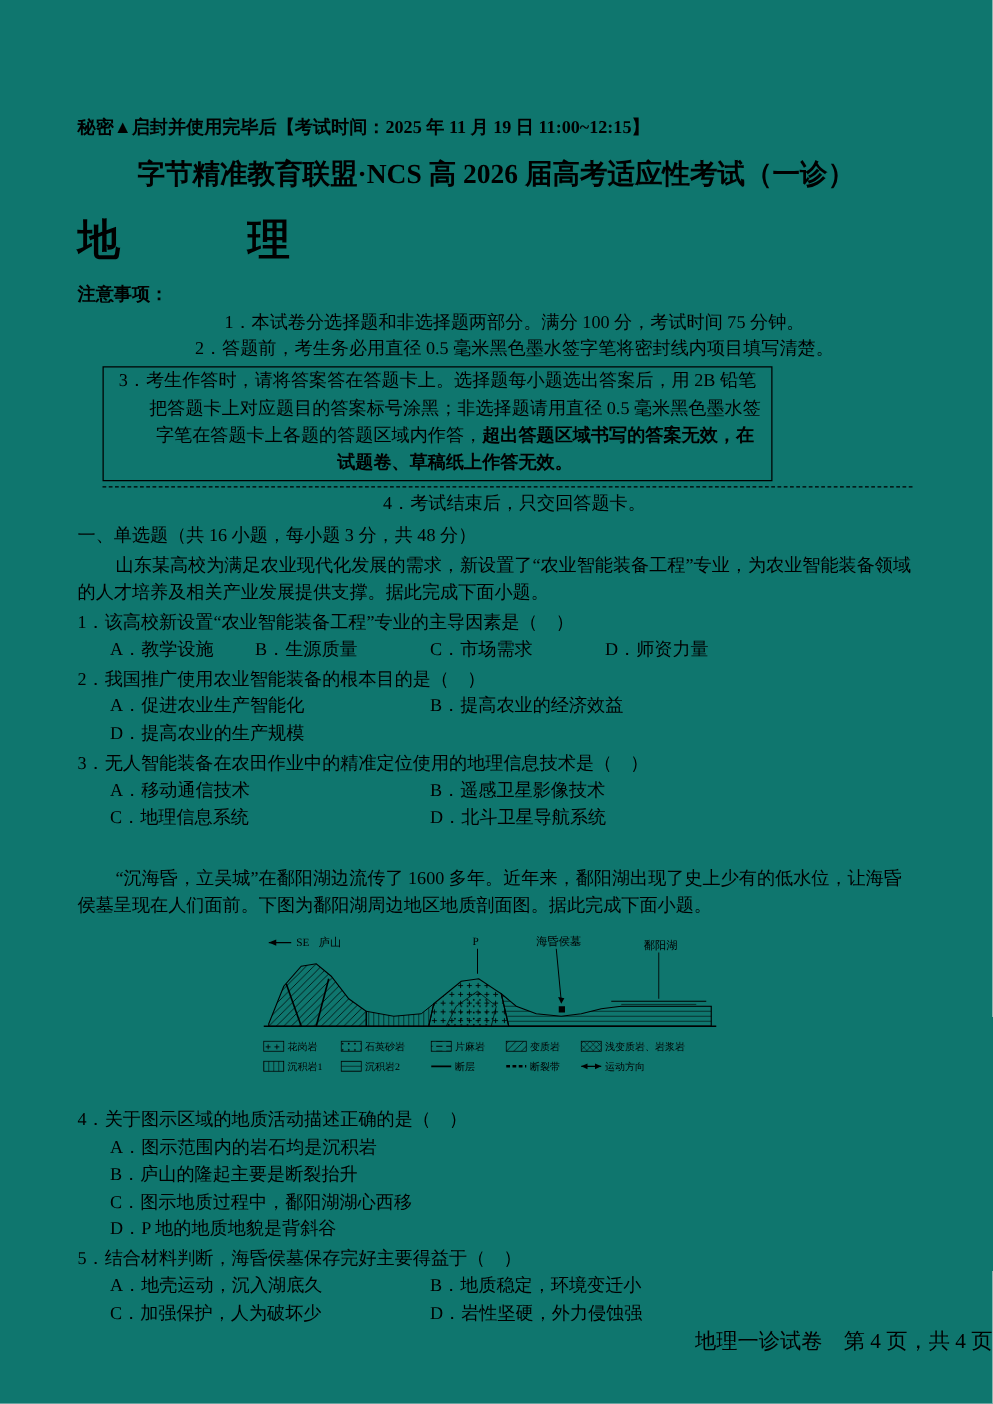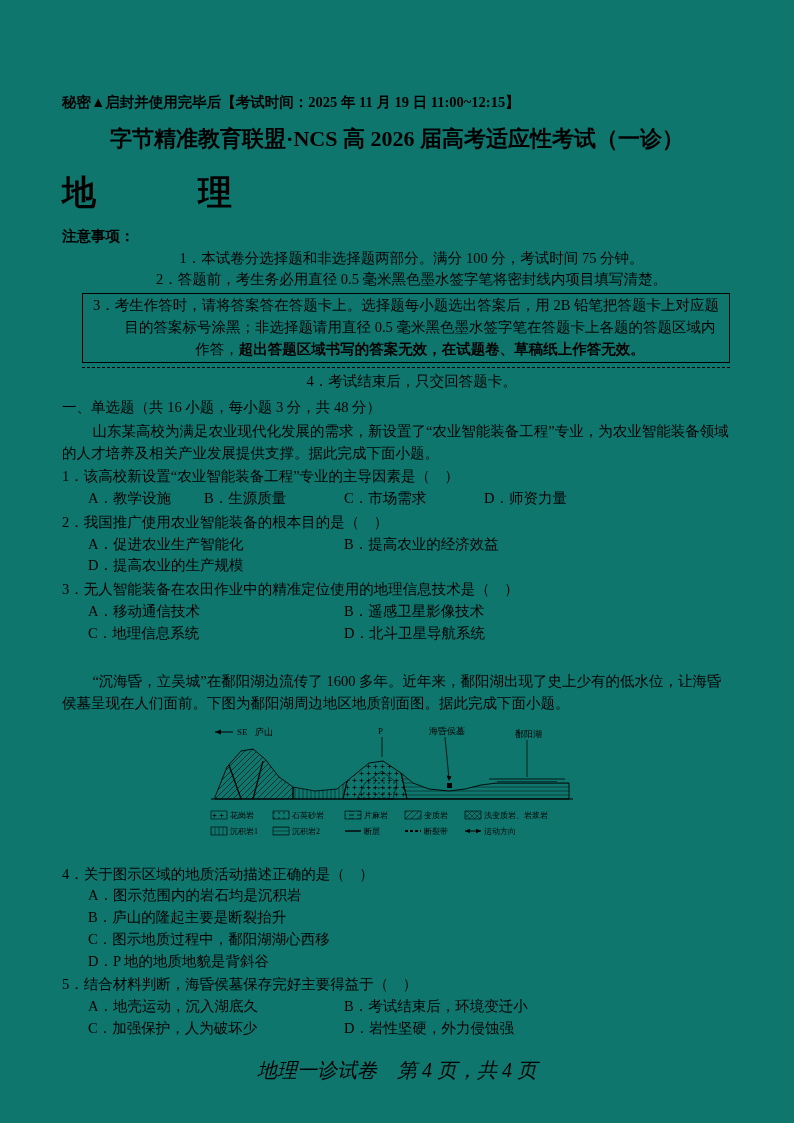--- a/index.html
+++ b/index.html
@@ -9,34 +9,34 @@
     position:relative; overflow:hidden;
     padding:92px 62px 40px 62px;
     font-family:"Liberation Serif","DejaVu Serif",serif;
     color:#000; font-size:14.5px; line-height:1.5;
   }
   .secret-line { font-weight:bold; font-size:14.5px; }
   .league-title { text-align:center; font-weight:bold; font-size:22px; margin-top:8px; }
   .subject-title { text-align:left; font-weight:bold; font-size:34px; margin:12px 0 8px 0; white-space:pre; }
   .notice-title { font-weight:bold; margin-top:4px; }
   .notice-item { padding-left:57px; text-indent:-28px;text-align:center; }
-  .n3-box { border:1.5px solid #000; margin:2px 0 0 20px; width:648px; padding:1px 8px 2px 0; }
+  .n3-box { border:1.5px solid #000; margin:2px 0 0 20px; width:536px; padding:1px 8px 2px 0; }
   .n3-box .notice-item { padding-left:36px; text-indent:-28px; }
   .bold { font-weight:bold; }
   .dashed-sep { margin:4px 0 3px 20px; width:648px; border-top:1.7px dashed #000; height:0; }
   .section-heading { margin-top:4px; }
   .passage { text-indent:2.1em; margin-top:2px; }
   .question { margin-top:2px; }
   .q-text { }
   .opts { padding-left:26px; }
   .grid4 { display:grid; grid-template-columns:116px 140px 140px auto; }
   .grid2 { display:grid; grid-template-columns:256px auto; }
   .col1 .opt { display:block; }
   .diagram-wrap { width:400px; margin:6px auto 2px auto; }
-  .footer { position:absolute; bottom:38px; left:0; width:100%; text-align:center; font-size:20px;font-style:italic; }
+  .footer { position:absolute; bottom:38px; left:0; width:100%; text-align:right; font-size:17px; }
   svg text { font-family:"Liberation Serif","DejaVu Serif",serif; fill:#000; }
 </style>
 </head>
 <body>
 
 <div class="page">
 
   <div class="secret-line">秘密▲启封并使用完毕后【考试时间：2025 年 11 月 19 日 11:00~12:15】</div>
 
   <div class="league-title">字节精准教育联盟·NCS 高 2026 届高考适应性考试（一诊）</div>
@@ -195,21 +195,21 @@
       <span class="opt">B．庐山的隆起主要是断裂抬升</span>
       <span class="opt">C．图示地质过程中，鄱阳湖湖心西移</span>
       <span class="opt">D．P 地的地质地貌是背斜谷</span>
     </div>
   </div>
 
   <div class="question">
     <div class="q-text">5．结合材料判断，海昏侯墓保存完好主要得益于（　）</div>
     <div class="opts grid2">
       <span class="opt">A．地壳运动，沉入湖底久</span>
-      <span class="opt">B．考试结束后，环境变迁小</span>
+      <span class="opt">B．地质稳定，环境变迁小</span>
       <span class="opt">C．加强保护，人为破坏少</span>
       <span class="opt">D．岩性坚硬，外力侵蚀强</span>
     </div>
   </div>
 
   <div class="footer">地理一诊试卷　第 4 页，共 4 页</div>
 
 </div>
 
 </body></html>

